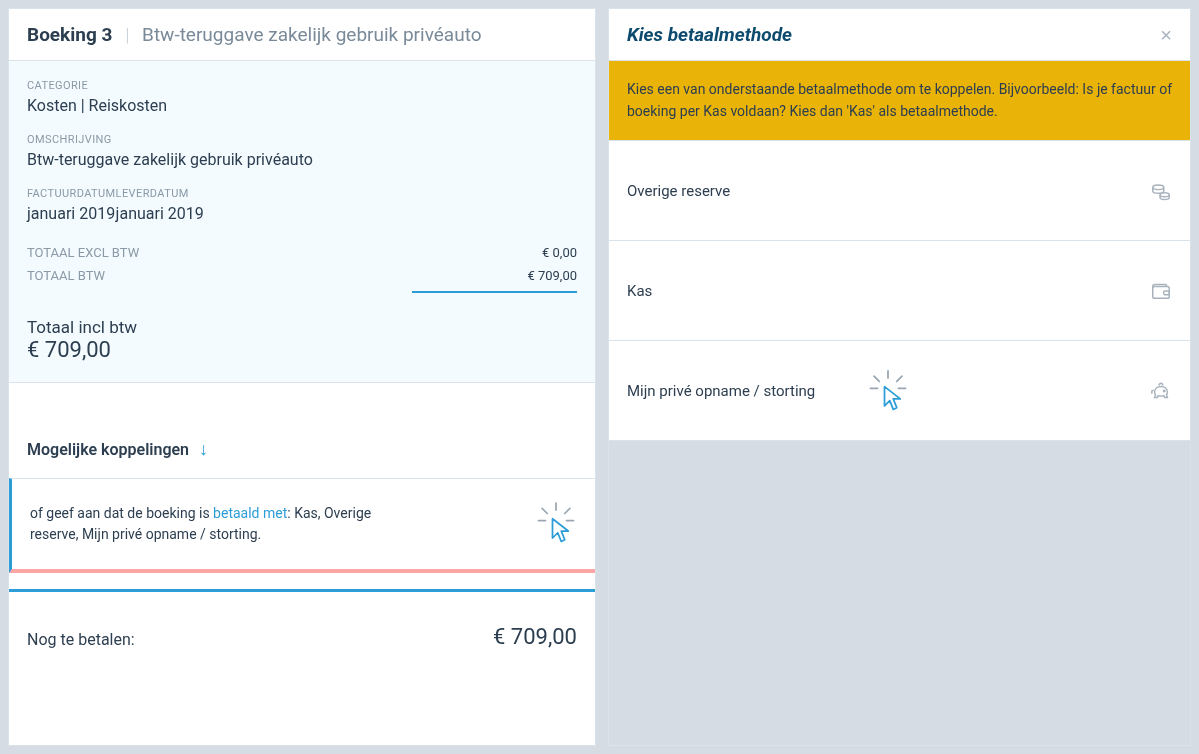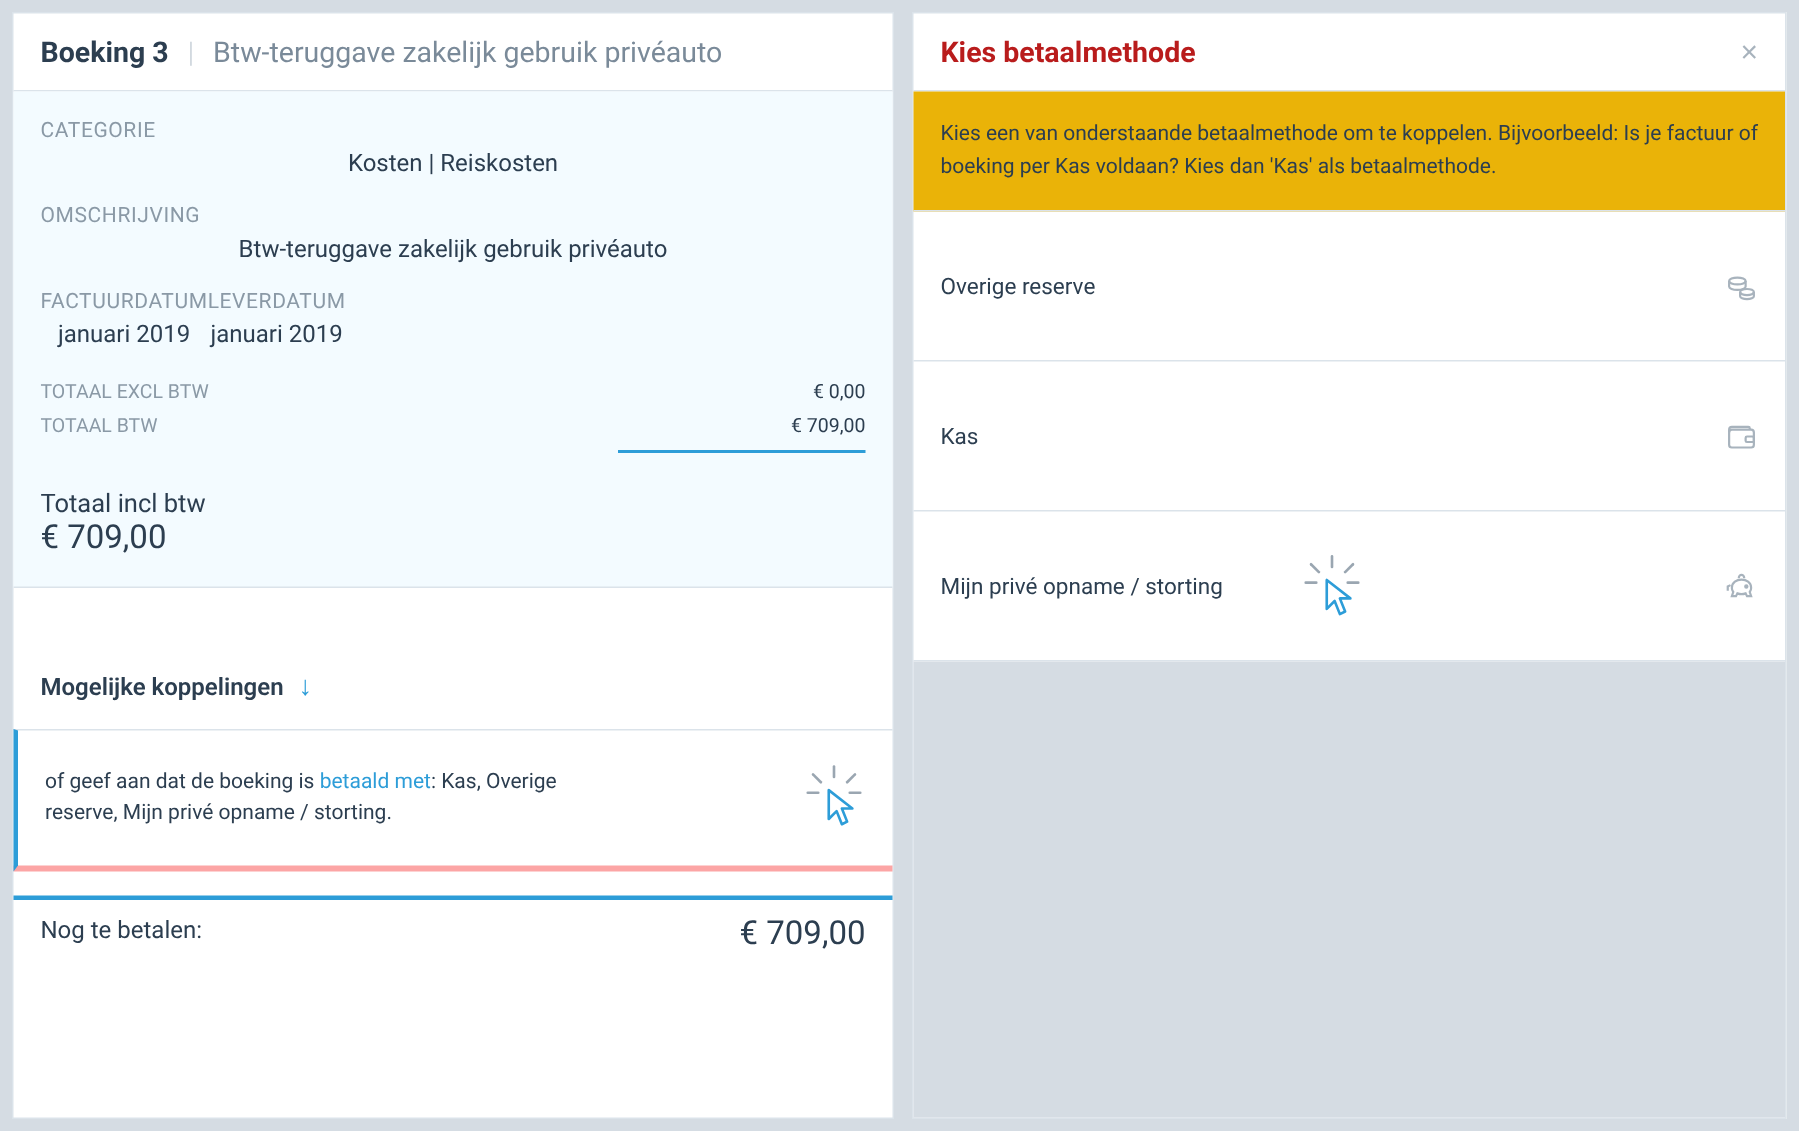--- a/index.html
+++ b/index.html
@@ -59,30 +59,29 @@
   }
 
   .details {
     background: #f3fbff;
     padding: 18px 18px 20px 18px;
     border-bottom: 1px solid #dbe3ea;
   }
   .detail-block { margin-bottom: 18px; }
   .detail-block:last-child { margin-bottom: 0; }
   .label-sm {
-    font-size: 14px;
+    font-size: 11px;
     letter-spacing: 0.4px;
     color: #8a99a6;
     text-transform: uppercase;
     margin-bottom: 4px;
   }
   .value-lg {
     font-size: 16px;
     color: #2c3e50;
-    text-align: center;
   }
   .dates-row { display: flex; }
 
   .totals {
     margin-top: 6px;
   }
   .total-line {
     display: flex;
     justify-content: space-between;
     font-size: 13px;
@@ -138,37 +137,37 @@
   .koppel-box .link { color: #2d9dd8; }
   .click-cursor {
     width: 42px;
     height: 46px;
     flex-shrink: 0;
   }
 
   .nog-row {
     display: flex;
     justify-content: space-between;
-    align-items: flex-start;
-    padding: 10px 18px;
+    align-items: flex-end;
+    padding: 32px 18px;
     border-top: 3px solid #2d9dd8;
     margin-top: 16px;
   }
   .nog-row .lbl { font-size: 16px; }
   .nog-row .amt { font-size: 22px; }
 
   
   .right-header {
     display: flex;
     justify-content: space-between;
     align-items: center;
     padding: 14px 18px;
     border-bottom: 1px solid #dbe3ea;
   }
-  .right-header .title { font-size: 19px; font-weight: 700; color: #b91c1c; }
+  .right-header .title { font-size: 19px; font-weight: 700; color: #0c4a6e; font-style: italic; }
   .close-x {
     font-size: 20px;
     color: #a8b3bd;
     cursor: pointer;
     background: none;
     border: none;
     line-height: 1;
   }
 
   .info-box {

